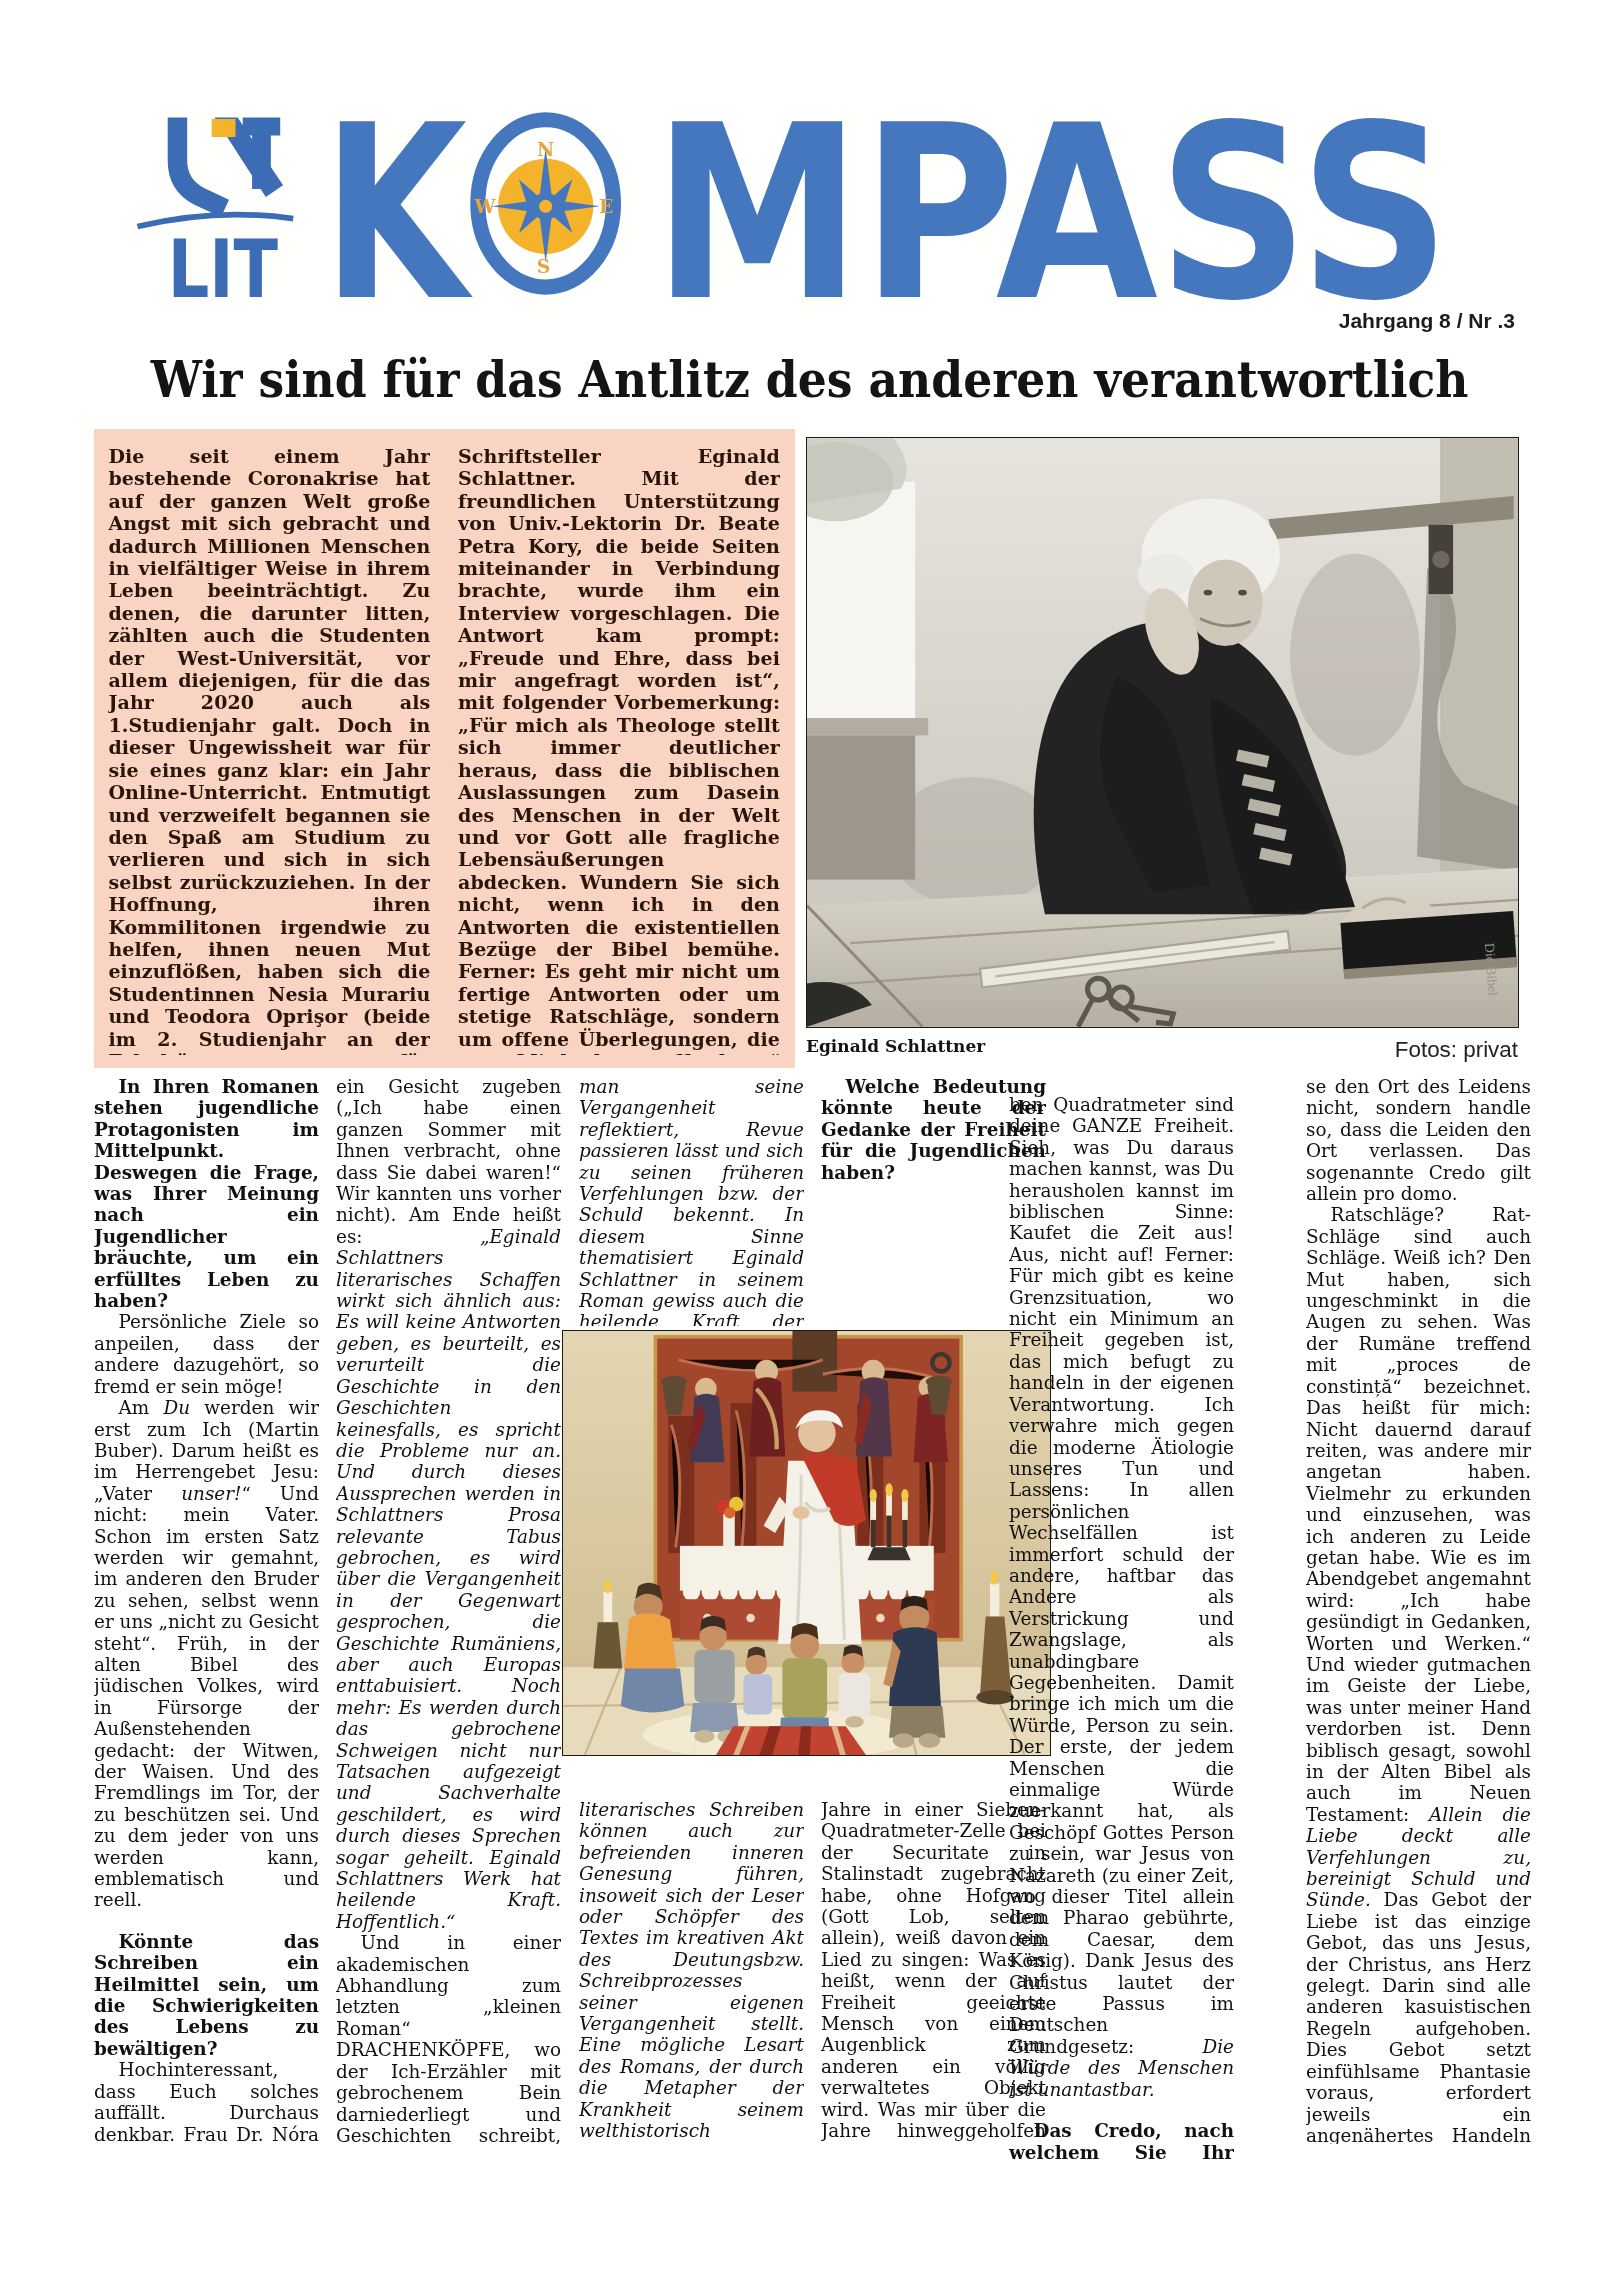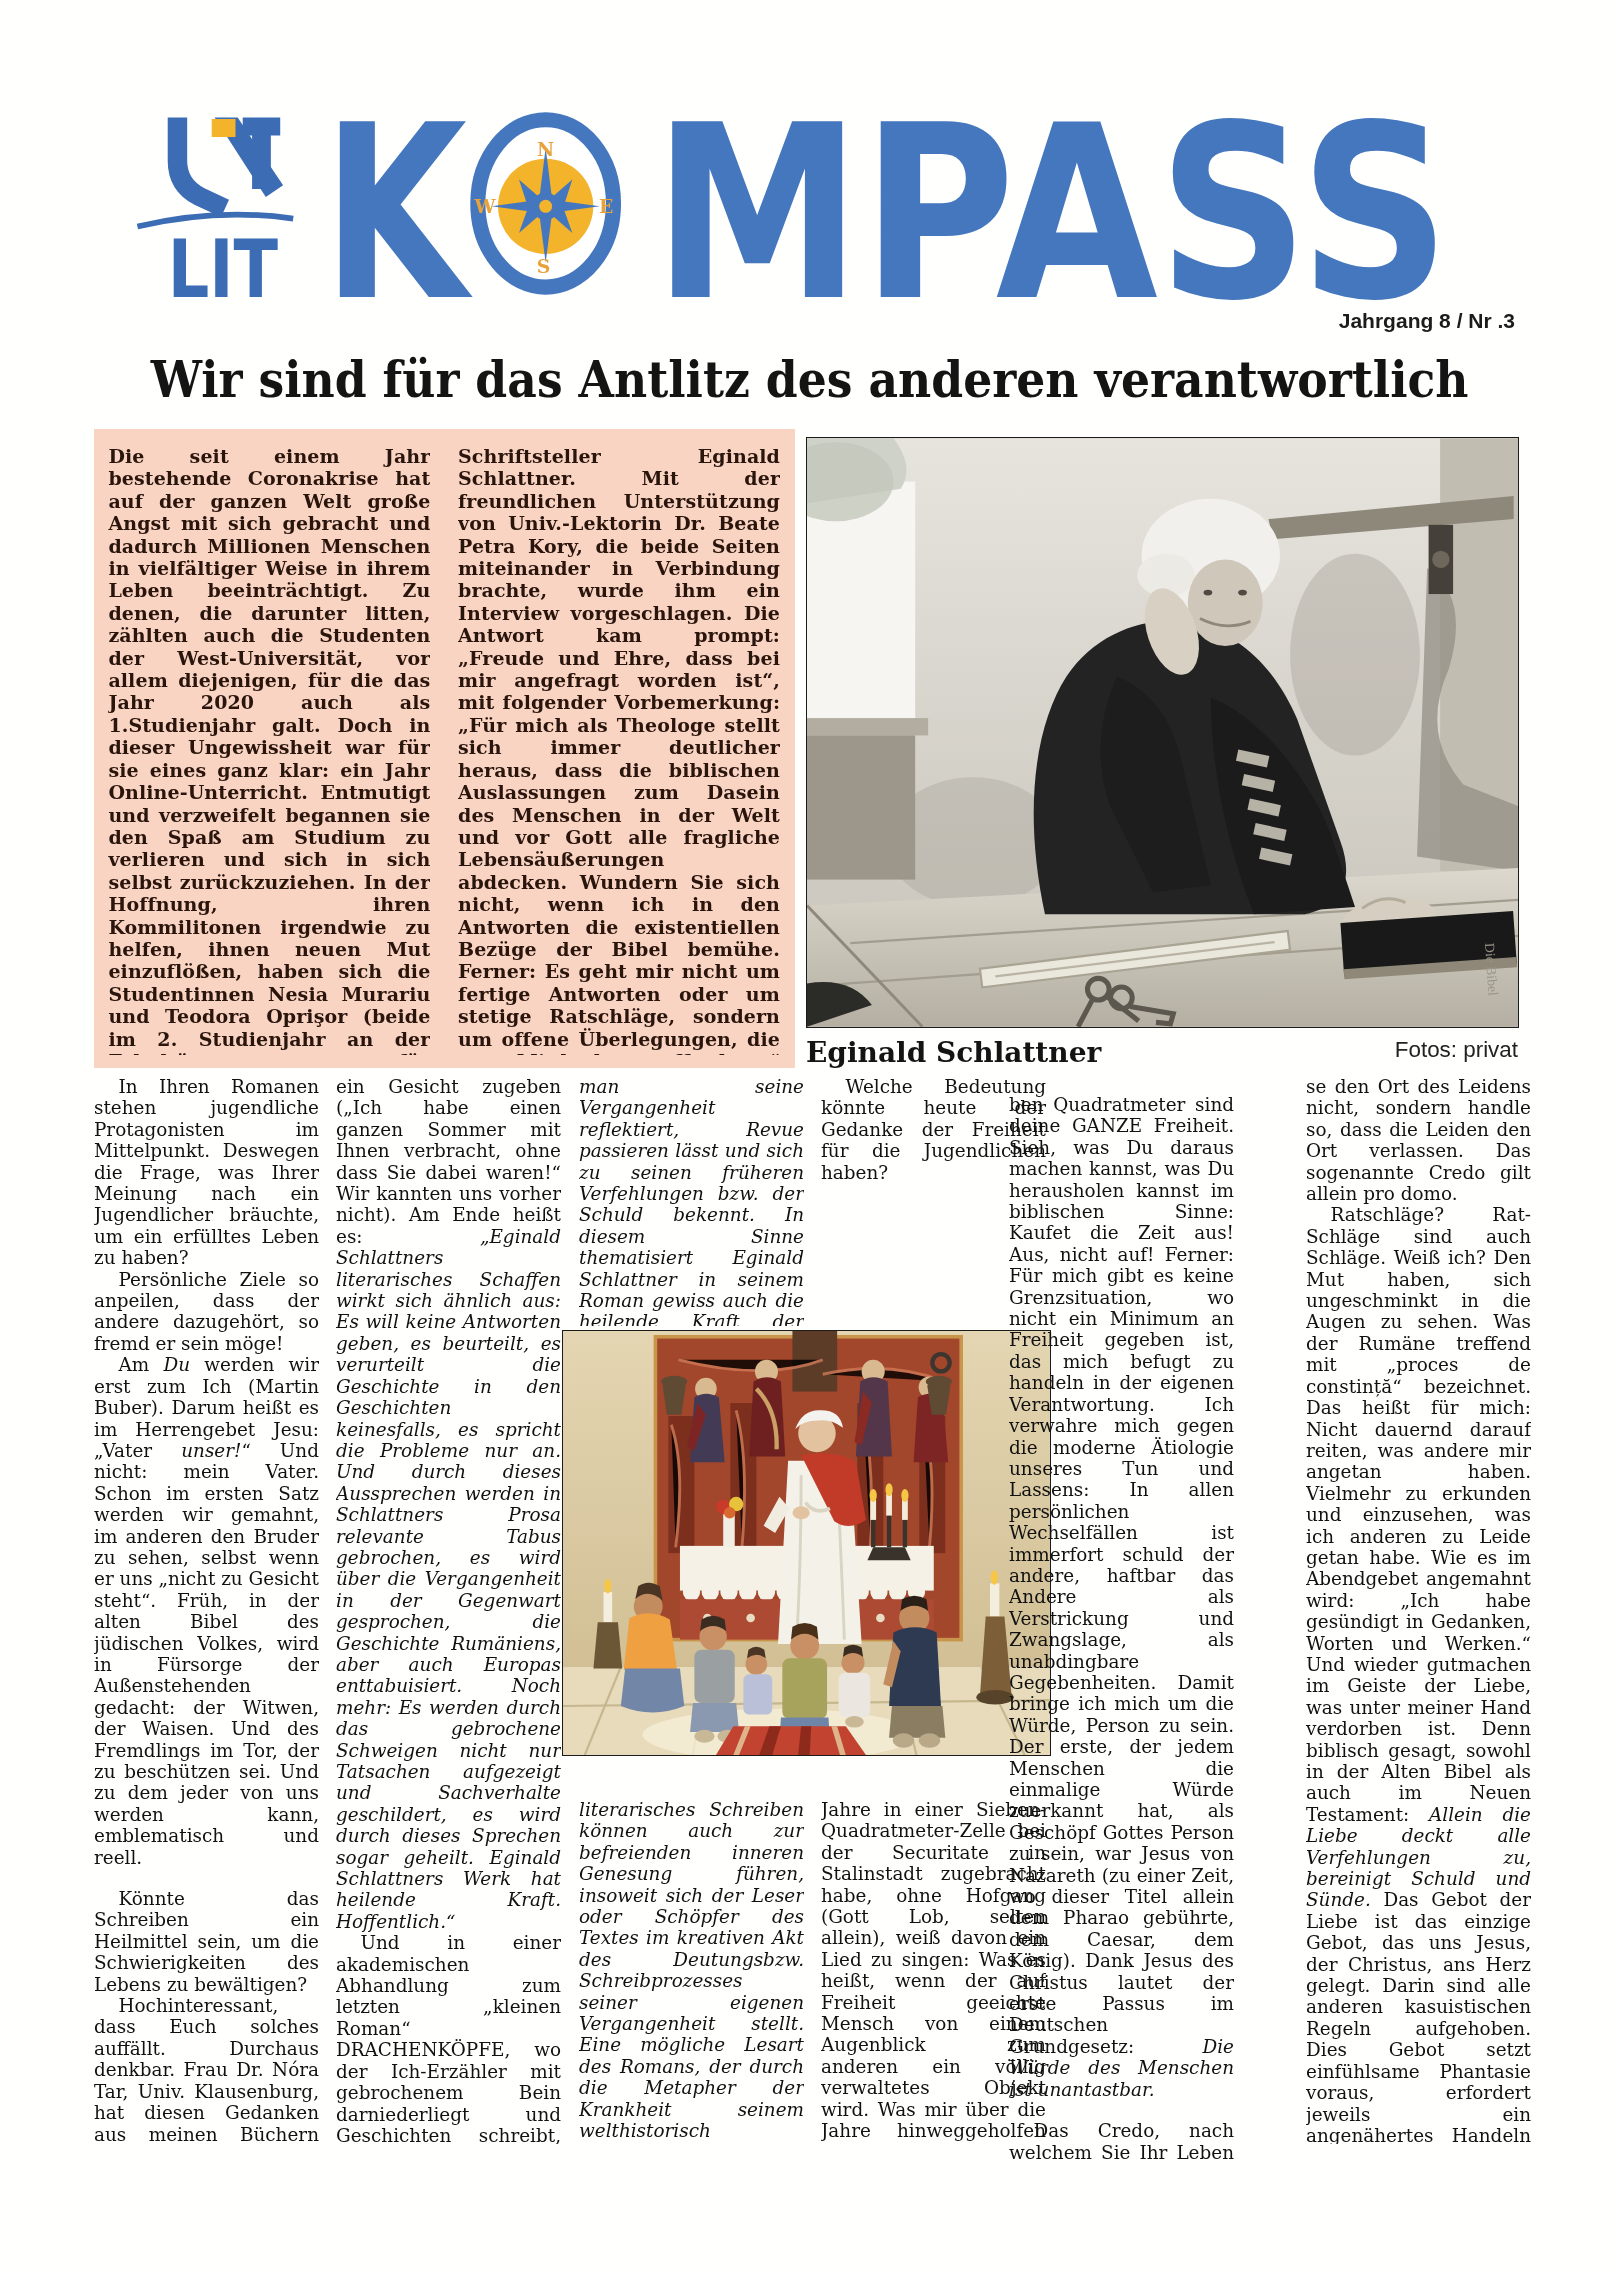--- a/index.html
+++ b/index.html
@@ -20,32 +20,32 @@
   .lead-col{position:absolute;top:16px;width:322px;height:610px;font-weight:bold;font-size:19px;
       line-height:22.4px;text-align:justify;color:#2a150d;letter-spacing:0.1px;overflow:hidden;}
   #lead-col-1{left:14.4px;}
   #lead-col-2{left:364px;}
 
   
   .photo{position:absolute;border:1.4px solid #1b1b1b;overflow:hidden;background:#ccc;}
   #portrait-photo{left:806px;top:437px;width:711px;height:589px;}
   #church-photo{left:562px;top:1330px;width:487px;height:424px;}
 
-  .caption-bold{font-weight:bold;font-size:28px;font-family:"DejaVu Serif",serif;color:#141414;}
+  .caption-bold{font-weight:bold;font-size:17px;font-family:"DejaVu Serif",serif;color:#141414;}
   #portrait-caption{position:absolute;left:806px;top:1036px;width:505px;}
   #photo-credit{position:absolute;left:1154px;top:1037px;width:364px;text-align:right;
       font-family:Liberation Sans, sans-serif;font-size:22.4px;color:#222;}
   #church-caption{position:absolute;left:561px;top:1760px;width:498px;font-size:21px;}
 
   
   .bcol{position:absolute;width:225px;font-size:18.4px;line-height:21.4px;text-align:justify;
         color:#111;overflow:hidden;}
   .bcol p{margin:0;text-indent:24.5px;}
   .bcol p.noind{text-indent:0;}
-  .bcol p.q{font-weight:normal;margin-top:20px;font-family:"DejaVu Serif",serif;}
+  .bcol p.q{font-weight:bold;margin-top:20px;font-family:"DejaVu Serif",serif;}
   .bcol p.q.first{margin-top:0;}
   .bcol span.it{font-style:italic;}
 
   #col-0{left:94px; top:1076px;height:1068px;}
   #col-1{left:336px; top:1076px;height:1068px;}
   #col-2a{left:579px; top:1076px;height:250px;}
   #col-2b{left:579px; top:1799px;height:346px;}
   #col-3a{left:821px;top:1076px;height:250px;}
   #col-3b{left:821px;top:1799px;height:346px;}
   #col-4{left:1009px;top:1076px;height:1068px;margin-top:18px;}

